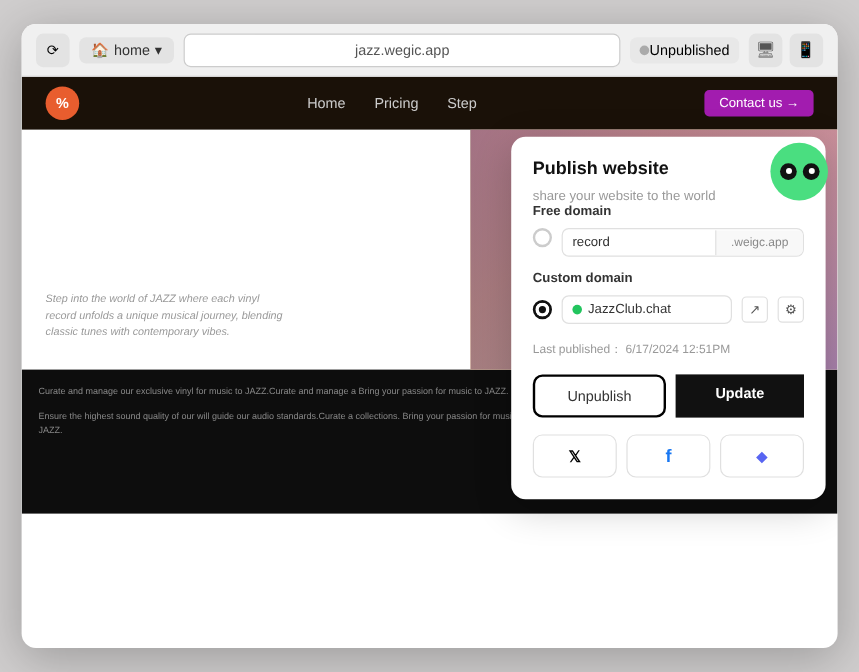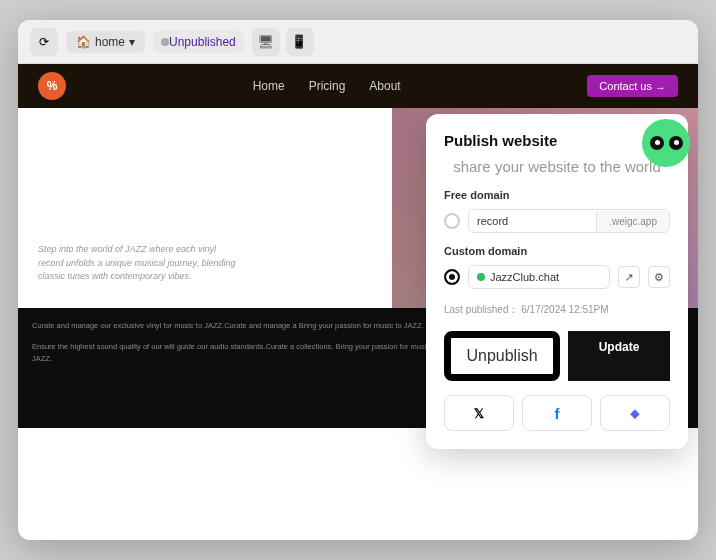--- a/index.html
+++ b/index.html
@@ -68,21 +68,21 @@
       align-items: center;
       justify-content: center;
       font-size: 12px;
       color: #555;
     }
     .unpublished-badge {
       display: flex;
       align-items: center;
       gap: 0;
       font-size: 12px;
-      color: #4c1d95;
+      color: #000000;
       padding: 4px 8px;
       background: #e8e8e8;
       border-radius: 6px;
     }
     .unpublished-dot {
       width: 8px;
       height: 8px;
       background: #aaa;
       border-radius: 50%;
     }
@@ -242,34 +242,32 @@
       border-radius: 50%;
       background: #f0f0f0;
       display: flex;
       align-items: center;
       justify-content: center;
       cursor: pointer;
       font-size: 12px;
       color: #555;
     }
     .modal-subtitle {
-      font-size: 15px;
+      font-size: 11px;
       color: #999;
-      margin-bottom: 14px;
-      text-align: center;
     }
     .domain-section-label {
       font-size: 11px;
       font-weight: 600;
       color: #333;
       margin-bottom: 8px;
     }
     .domain-row {
       display: flex;
-      align-items: center;
+      align-items: flex-start;
       gap: 8px;
       margin-bottom: 12px;
     }
     .radio-btn {
       width: 16px;
       height: 16px;
       border-radius: 50%;
       border: 2px solid #ccc;
       flex-shrink: 0;
     }
@@ -349,24 +347,24 @@
       margin-bottom: 14px;
     }
     .modal-actions {
       display: flex;
       gap: 8px;
       margin-bottom: 14px;
     }
     .btn-unpublish {
       flex: 1;
       padding: 9px;
-      border: 7px solid #000000;
+      border: 2px solid #000000;
       border-radius: 8px;
       background: #fff;
-      font-size: 16px;
+      font-size: 12px;
       font-weight: 500;
       color: #333;
       cursor: pointer;
       text-align: center;
     }
     .btn-update {
       flex: 1;
       padding: 9px;
       border: none;
       border-radius: 0;
@@ -437,20 +435,23 @@
 
   <div class="browser-chrome">
     <div class="nav-btn">
       <span>⟳</span>
     </div>
     <div class="home-tab">
       <span>🏠</span>
       <span>home</span>
       <span>▾</span>
     </div>
+    <div class="address-bar">
+      <span>jazz.wegic.app</span>
+    </div>
     <div class="unpublished-badge">
       <div class="unpublished-dot"></div>
       <span>Unpublished</span>
     </div>
     <div class="browser-icons">
       <div class="browser-icon-btn">
         <span>🖥</span>
       </div>
       <div class="browser-icon-btn">
         <span>📱</span>
@@ -459,21 +460,21 @@
   </div>
 
   <div class="website-content">
     <div class="site-main-content">
 
       <div class="site-nav">
         <div class="site-logo">%</div>
         <div class="site-nav-links">
           <span class="site-nav-link">Home</span>
           <span class="site-nav-link">Pricing</span>
-          <span class="site-nav-link">About</span>
+          <span class="site-nav-link">Step</span>
         </div>
         <div class="site-nav-cta">Contact us →</div>
       </div>
 
       <div class="hero-section">
         <div class="hero-text">
           <div class="hero-title">
             VINYL<br>PRODUCTION<br>THAT<br>SUPPORTS
           </div>
           <div class="hero-subtitle">Step into the world of JAZZ where each vinyl record unfolds a unique musical journey, blending classic tunes with contemporary vibes.</div>

